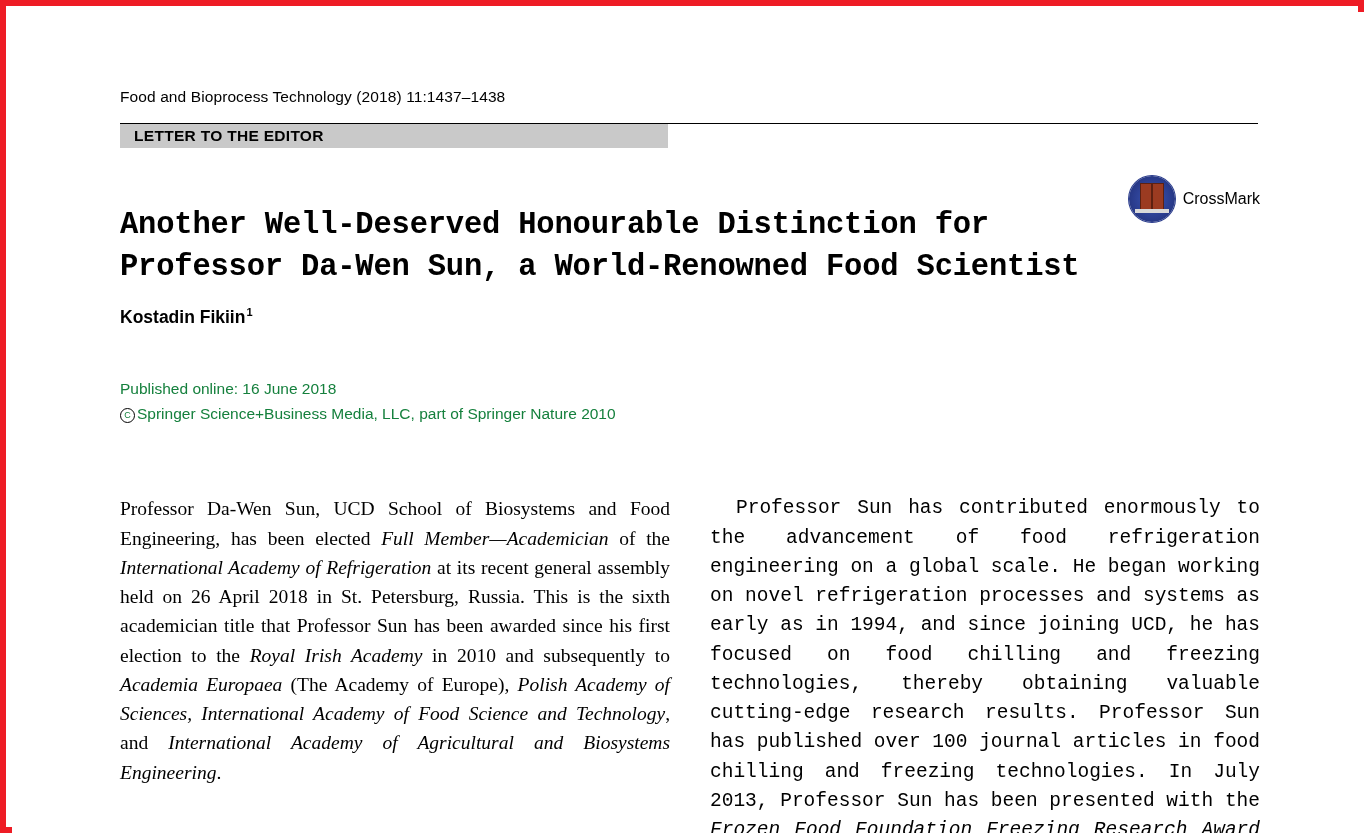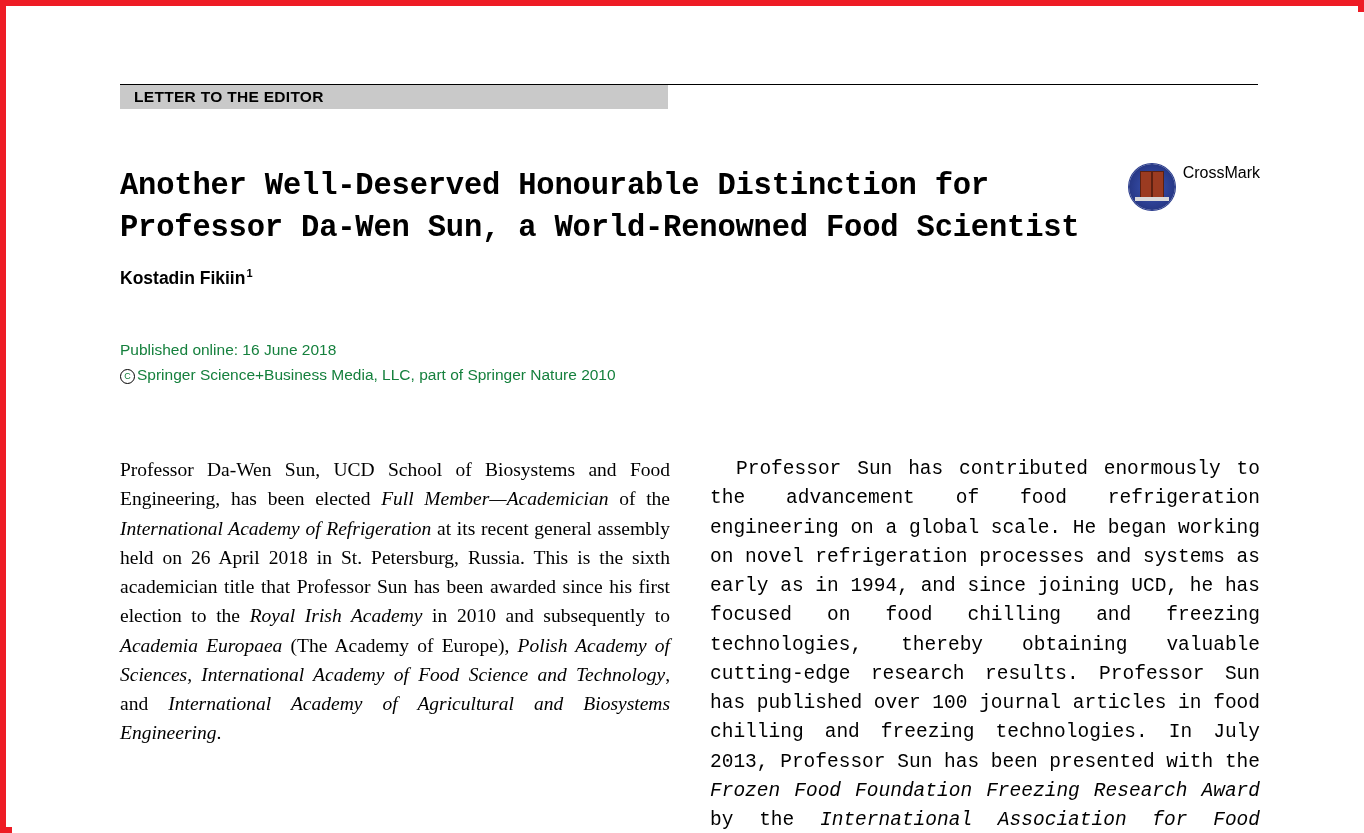--- a/index.html
+++ b/index.html
@@ -62,22 +62,23 @@
   .section-band span {
     font-size: 15.5px;
     font-weight: bold;
     letter-spacing: 0.3px;
     padding-left: 14px;
     color: #000;
   }
   .crossmark {
     position: absolute;
     right: 0px;
-    top: 152px;
+    top: 164px;
     display: flex;
+    align-items: center;
     gap: 8px;
   }
   .crossmark-badge {
     width: 46px;
     height: 46px;
     border-radius: 50%;
     background: #2d3e8f;
     background: radial-gradient(circle at 50% 50%, #3b56b5 0%, #2a3c8d 60%, #1d2c6e 100%);
     position: relative;
     box-shadow: 0 0 0 1px #2a3c8d;
@@ -183,20 +184,21 @@
   }
 </style>
 </head>
 <body>
 
 <div class="page-frame">
   <div class="page-inner">
     <div class="content">
 
       <div class="journal-ref">
+        <div>Food and Bioprocess Technology (2018) 11:1437–1438</div>
       </div>
 
       <div class="rule"></div>
 
       <div class="section-band">
         <span>LETTER TO THE EDITOR</span>
       </div>
 
       <div class="crossmark">
         <div class="crossmark-badge">

